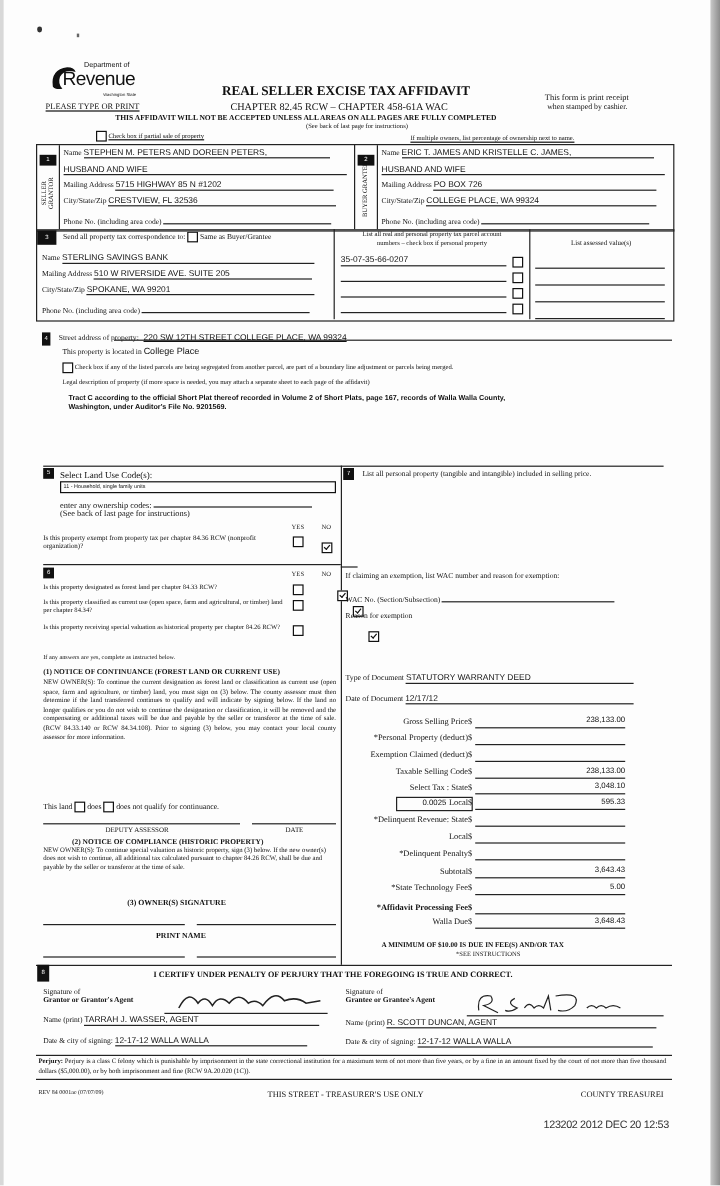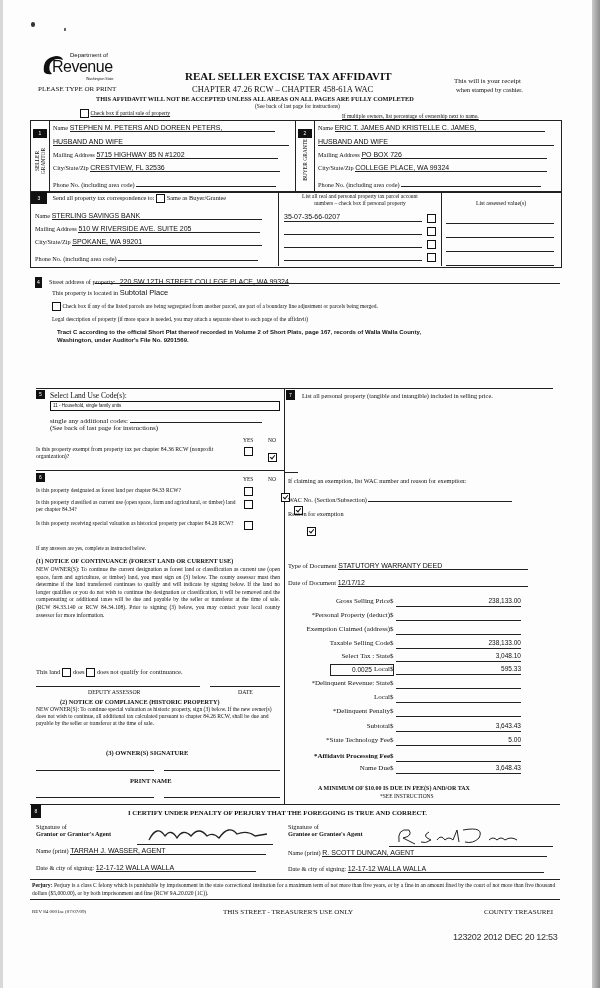--- a/index.html
+++ b/index.html
@@ -35,24 +35,24 @@
 
 
 <div class="abs" style="left:40px;top:50px;width:80px;height:34px;">
   <svg width="24" height="24" style="position:absolute;left:0;top:2px">
     <path d="M4 20 Q2 6 16 4 Q22 4 23 8 Q14 5 10 12 Q8 18 12 22 Q6 23 4 20Z" fill="#111"></path>
   </svg>
   <span class="abs sans" style="left:30px;top:2px;font-size:6px;">Department of</span>
   <span class="abs sans" style="left:12px;top:8px;font-size:16px;letter-spacing:-0.5px;">Revenue</span>
   <span class="abs sans" style="left:46px;top:27px;font-size:3.5px;">Washington State</span>
 </div>
-<div class="abs" style="left:38px;top:85px;font-size:7px;">PLEASE TYPE OR PRINT</div>
+<div class="abs" style="left:38px;top:85px;font-size:7px;text-decoration:underline;">PLEASE TYPE OR PRINT</div>
 <div class="abs" style="left:185px;top:70px;font-size:11px;font-weight:bold;">REAL SELLER EXCISE TAX AFFIDAVIT</div>
-<div class="abs" style="left:192px;top:84px;font-size:8.5px;">CHAPTER 47.26 RCW – CHAPTER 458-61A WAC</div>
-<div class="abs" style="left:454px;top:77px;font-size:7px;">This will is your receipt</div>
+<div class="abs" style="left:192px;top:84px;font-size:8.5px;">CHAPTER 82.45 RCW – CHAPTER 458-61A WAC</div>
+<div class="abs" style="left:454px;top:77px;font-size:7px;">This form is print receipt</div>
 <div class="abs" style="left:456px;top:86px;font-size:6.5px;">when stamped by cashier.</div>
 <div class="abs" style="left:96px;top:95px;font-size:6.3px;font-weight:bold;">THIS AFFIDAVIT WILL NOT BE ACCEPTED UNLESS ALL AREAS ON ALL PAGES ARE FULLY COMPLETED</div>
 <div class="abs" style="left:255px;top:103px;font-size:5.5px;">(See back of last page for instructions)</div>
 <div class="abs" style="left:80px;top:109px;font-size:5.5px;">
   <span class="cb"></span>
   <span style="text-decoration:underline">Check box if partial sale of property</span>
 </div>
 <div class="abs" style="left:342px;top:113px;font-size:5.5px;text-decoration:underline;">If multiple owners, list percentage of ownership next to name.</div>
 
 
@@ -165,21 +165,21 @@
 
 
 <div class="abs" style="left:35px;top:270px;">
   <span class="num" style="width:7px;height:11px;line-height:11px;">4</span>
   <span class="lbl" style="margin-left:3px;">Street address of property:</span>
   <span class="fill" style="text-decoration:underline;">220 SW 12TH STREET COLLEGE PLACE, WA 99324</span>
 </div>
 <div class="abs" style="left:95px;top:283px;width:465px;height:1px;background:#222;"></div>
 <div class="abs lbl" style="left:52px;top:288px;">
   <span>This property is located in</span>
-  <span class="fill" style="font-size:7.5px;">Subtotal Place</span>
+  <span class="fill" style="font-size:7.5px;">College Place</span>
 </div>
 <div class="abs" style="left:52px;top:302px;font-size:5.5px;">
   <span class="cb"></span>
   <span>Check box if any of the listed parcels are being segregated from another parcel, are part of a boundary line adjustment or parcels being merged.</span>
 </div>
 <div class="abs" style="left:52px;top:316px;font-size:5.5px;">Legal description of property (if more space is needed, you may attach a separate sheet to each page of the affidavit)</div>
 <div class="abs fill" style="left:57px;top:328px;font-size:6px;line-height:8px;font-weight:bold;">
   <div>Tract C according to the official Short Plat thereof recorded  in Volume 2 of Short Plats, page 167, records of Walla Walla County,</div>
   <div>Washington, under Auditor's File No. 9201569.</div>
 </div>
@@ -188,21 +188,21 @@
 <div class="abs" style="left:36px;top:388px;width:517px;height:1px;background:#222;"></div>
 <div class="abs" style="left:284px;top:388px;width:1px;height:416px;background:#222;"></div>
 <div class="abs" style="left:36px;top:470px;width:248px;height:1px;background:#222;"></div>
 <div class="abs" style="left:284px;top:472px;width:14px;height:1px;background:#222;"></div>
 
 
 <span class="abs num" style="left:36px;top:390px;width:9px;height:9px;line-height:9px;">5</span>
 <div class="abs" style="left:50px;top:391px;font-size:7.5px;">Select Land Use Code(s):</div>
 <div class="abs" style="left:50px;top:401px;width:226px;height:8px;border:1px solid #111;font-family:'Liberation Sans',sans-serif;font-size:4.5px;line-height:8px;padding-left:2px;">11 - Household, single family units</div>
 <div class="abs" style="left:50px;top:414px;font-size:7px;">
-  <span>single any additional codes:</span>
+  <span>enter any ownership codes:</span>
   <span class="line" style="display:inline-block;width:132px;height:8px;"></span>
 </div>
 <div class="abs" style="left:50px;top:424px;font-size:7px;">(See back of last page for instructions)</div>
 <div class="abs" style="left:243px;top:437px;font-size:5.5px;">YES</div>
 <div class="abs" style="left:268px;top:437px;font-size:5.5px;">NO</div>
 <div class="abs" style="left:36px;top:446px;width:190px;font-size:5.8px;line-height:7px;">Is this property exempt from property tax per chapter 84.36 RCW (nonprofit organization)?</div>
 <span class="abs cb" style="left:244px;top:447px;"></span>
 <span class="abs cb chk" style="left:268px;top:447px;"></span>
 
 
@@ -264,21 +264,21 @@
     <span class="ml">Gross Selling Price</span>
     <span class="ds">$</span>
     <span class="mv">238,133.00</span>
   </div>
 <div class="money-row" style="top:611px;">
     <span class="ml">*Personal Property (deduct)</span>
     <span class="ds">$</span>
     <span class="mv"></span>
   </div>
 <div class="money-row" style="top:625px;">
-    <span class="ml">Exemption Claimed (address)</span>
+    <span class="ml">Exemption Claimed (deduct)</span>
     <span class="ds">$</span>
     <span class="mv"></span>
   </div>
 <div class="money-row" style="top:639px;">
     <span class="ml">Taxable Selling Code</span>
     <span class="ds">$</span>
     <span class="mv">238,133.00</span>
   </div>
 <div class="money-row" style="top:652px;">
     <span class="ml">Select Tax : State</span>
@@ -315,21 +315,21 @@
     <span class="ml">*State Technology Fee</span>
     <span class="ds">$</span>
     <span class="mv">5.00</span>
   </div>
 <div class="money-row" style="top:752px;font-weight:bold;">
     <span class="ml">*Affidavit Processing Fee</span>
     <span class="ds">$</span>
     <span class="mv"></span>
   </div>
 <div class="money-row" style="top:764px;">
-    <span class="ml">Name Due</span>
+    <span class="ml">Walla Due</span>
     <span class="ds">$</span>
     <span class="mv">3,648.43</span>
   </div>
 
 <div class="abs" style="left:318px;top:785px;font-size:6px;font-weight:bold;">A MINIMUM OF $10.00 IS DUE IN FEE(S) AND/OR TAX</div>
 <div class="abs" style="left:380px;top:793px;font-size:5.5px;">*SEE INSTRUCTIONS</div>
 
 
 <div class="abs" style="left:30px;top:804px;width:530px;height:1px;background:#222;"></div>
 <span class="abs num" style="left:31px;top:804px;width:10px;height:14px;line-height:14px;">8</span>

